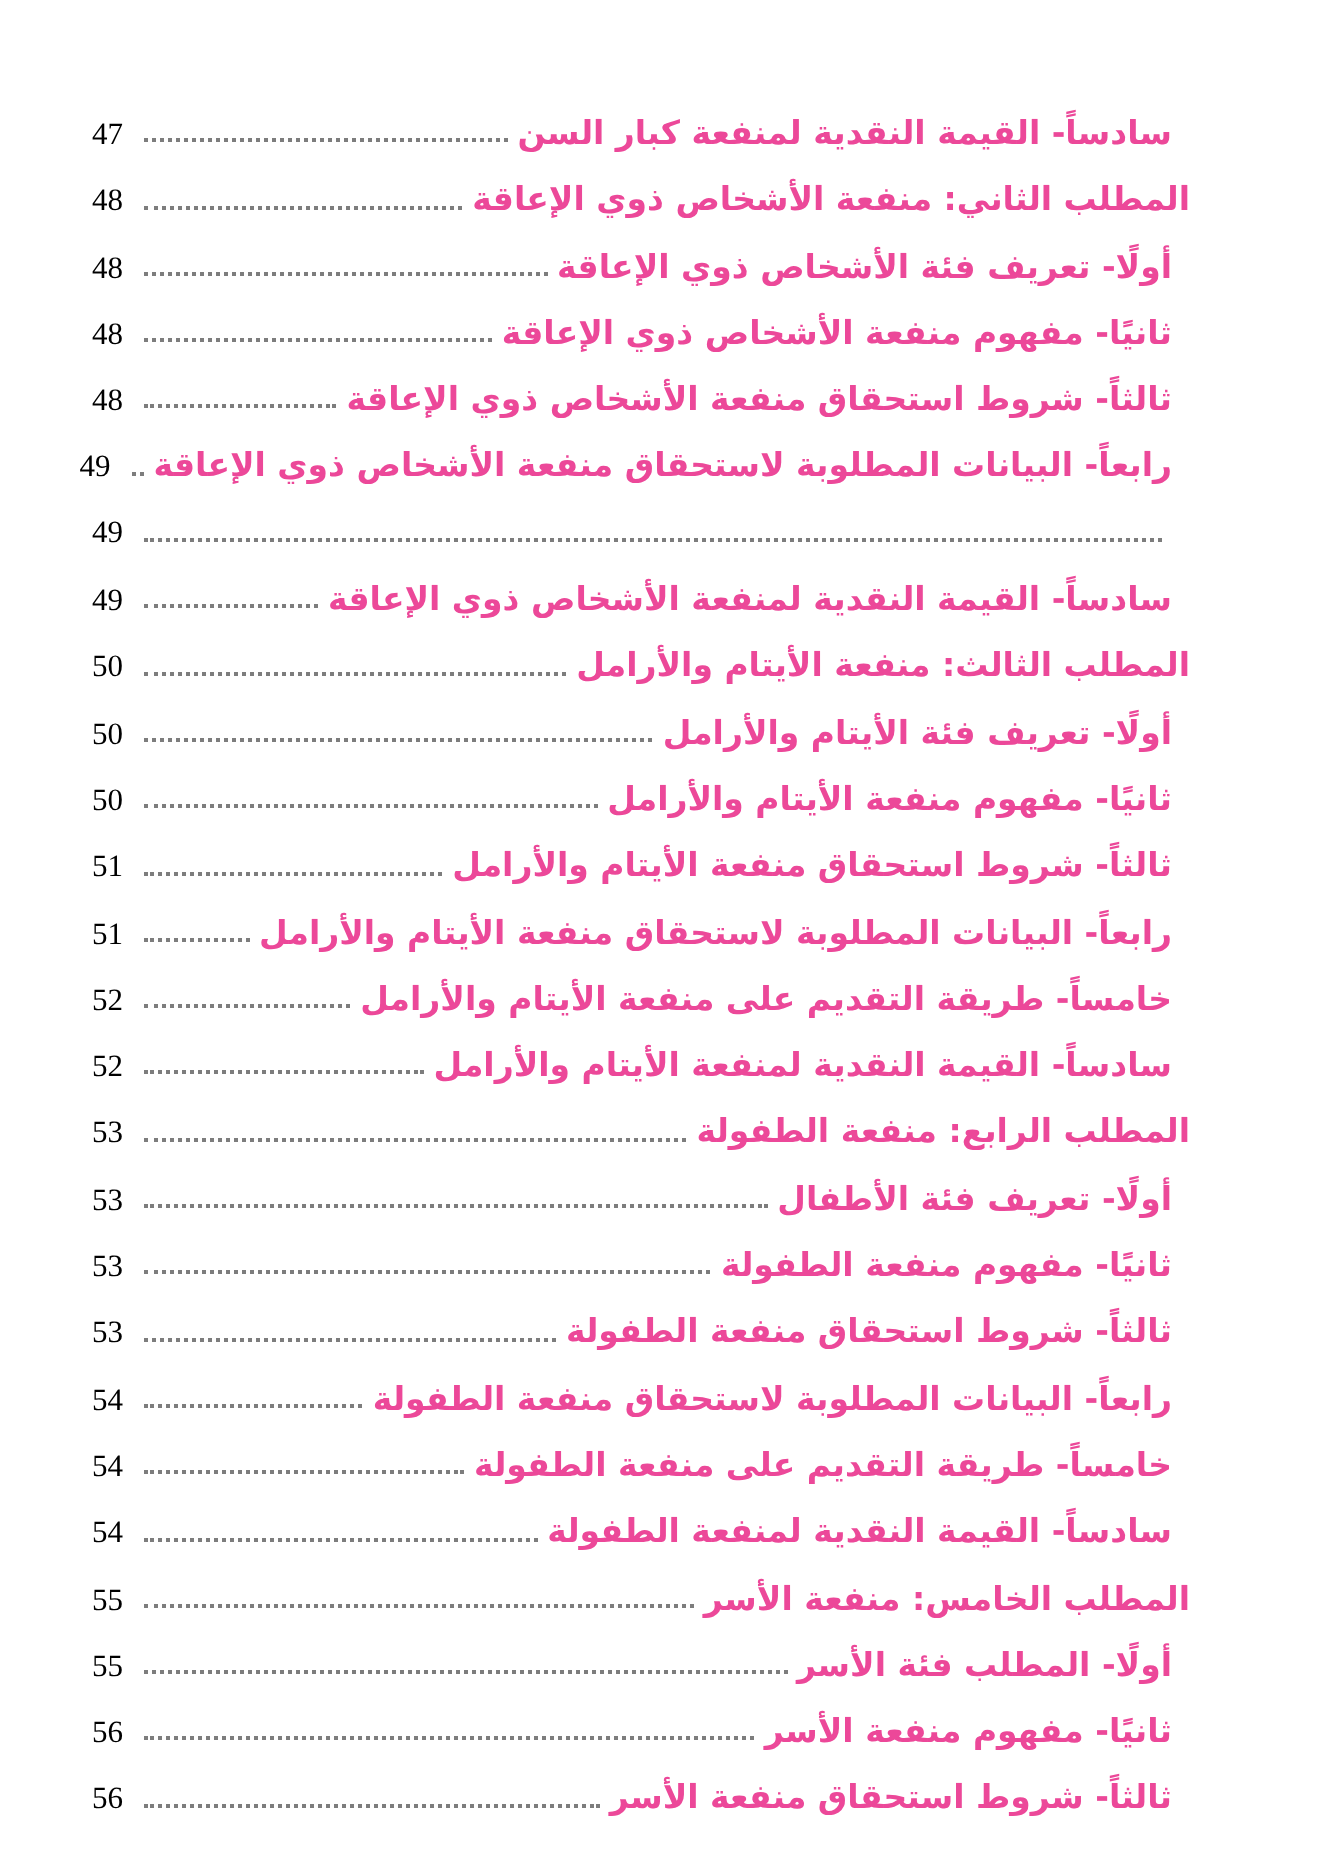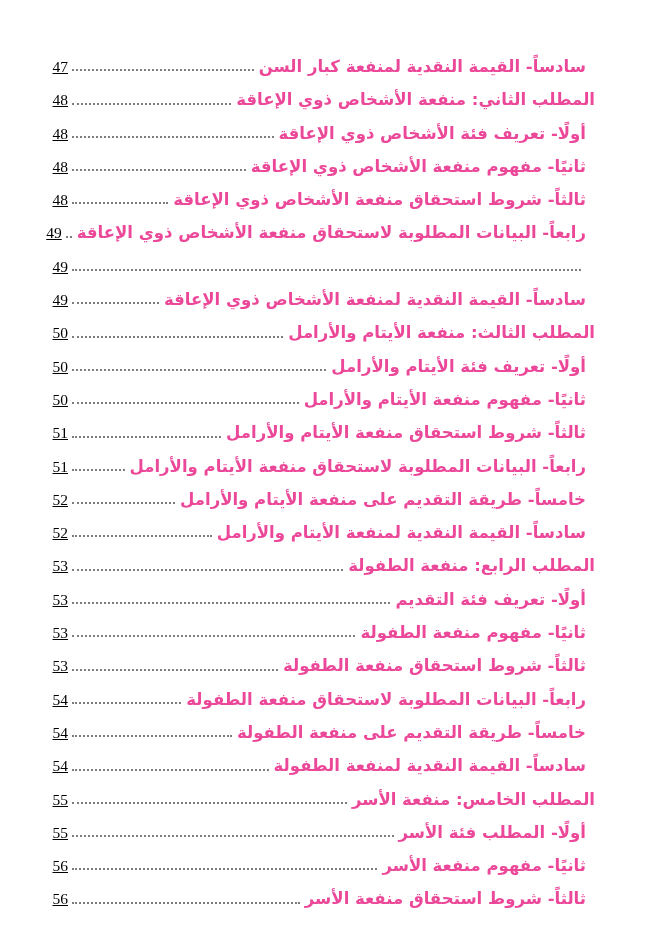--- a/index.html
+++ b/index.html
@@ -42,28 +42,27 @@
     flex: 1 1 auto;
     align-self: flex-end;
     height: 0;
     border-bottom: 2px dotted #7d7d7d;
     margin: 0 5px 12px 4px;
     min-width: 6px;
   }
   .toc-page-num {
     flex: 0 0 auto;
     direction: ltr;
-    text-align: right;
+    text-align: left;
     min-width: 22px;
     font-family: "Liberation Serif", "DejaVu Serif", serif;
     font-weight: normal;
     font-size: 15.5px;
     color: #000000;
     white-space: nowrap;
-    text-decoration: underline;
   }
 </style>
 </head>
 <body>
 
 <div class="page">
   <div class="toc-list" id="toc-list">
       <div class="toc-row sub">
     <span class="toc-title">سادساً- القيمة النقدية لمنفعة كبار السن</span>
     <span class="toc-leader" style="border-bottom-color: rgb(125, 125, 125);"></span>
@@ -137,21 +136,21 @@
     <span class="toc-title">سادساً- القيمة النقدية لمنفعة الأيتام والأرامل</span>
     <span class="toc-leader" style="border-bottom-color: rgb(125, 125, 125);"></span>
     <span class="toc-page-num">52</span>
   </div>
       <div class="toc-row">
     <span class="toc-title">المطلب الرابع: منفعة الطفولة</span>
     <span class="toc-leader" style="border-bottom-color: rgb(125, 125, 125);"></span>
     <span class="toc-page-num">53</span>
   </div>
       <div class="toc-row sub">
-    <span class="toc-title">أولًا- تعريف فئة التقديم</span>
+    <span class="toc-title">أولًا- تعريف فئة الأطفال</span>
     <span class="toc-leader" style="border-bottom-color: rgb(125, 125, 125);"></span>
     <span class="toc-page-num">53</span>
   </div>
       <div class="toc-row sub">
     <span class="toc-title">ثانيًا- مفهوم منفعة الطفولة</span>
     <span class="toc-leader" style="border-bottom-color: rgb(125, 125, 125);"></span>
     <span class="toc-page-num">53</span>
   </div>
       <div class="toc-row sub">
     <span class="toc-title">ثالثاً- شروط استحقاق منفعة الطفولة</span>

